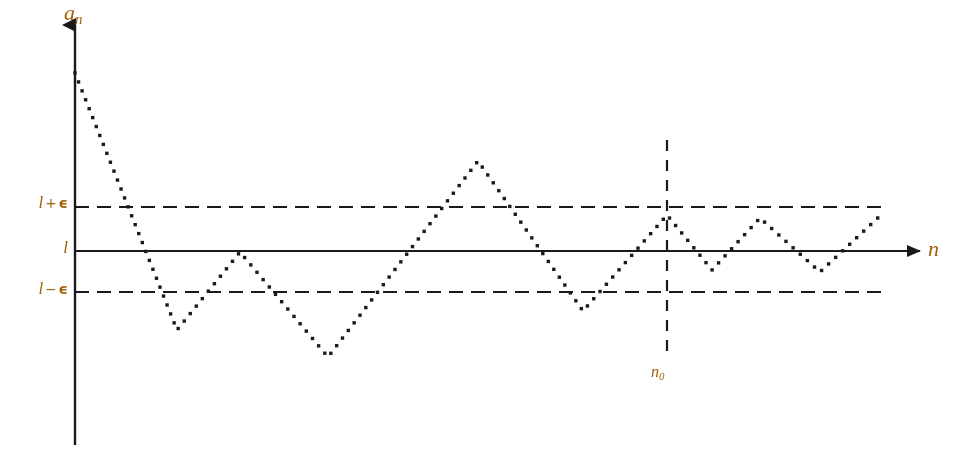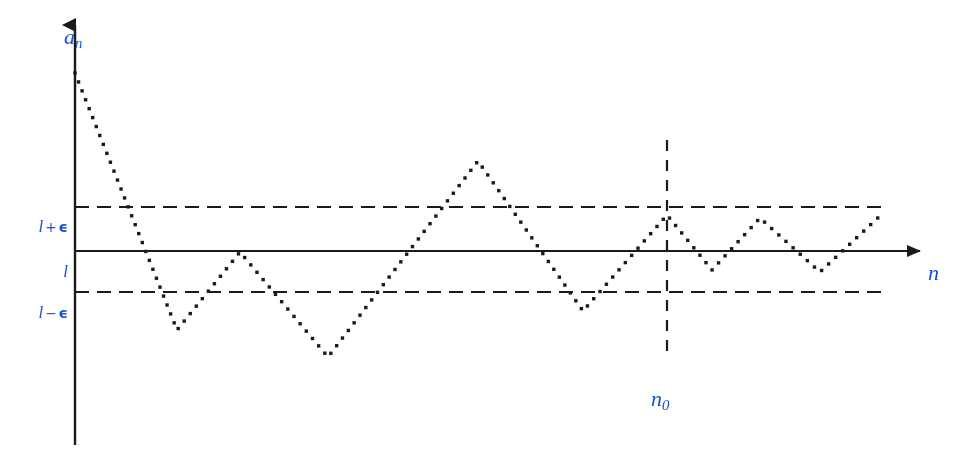--- a/index.html
+++ b/index.html
@@ -16,41 +16,40 @@
     overflow: hidden;
   }
   #figure svg {
     position: absolute;
     left: 0;
     top: 0;
     display: block;
   }
   .axis-label {
     position: absolute;
-    color: #1d4ed8;
+    color: #a16207;
     font-style: italic;
     white-space: nowrap;
     line-height: 1;
     user-select: none;
-    margin-top: 24px;
   }
   .lbl-an {
     left: 64px;
     top: 2px;
     font-size: 22px;
   }
   .lbl-n {
     left: 928px;
     top: 238px;
     font-size: 22px;
   }
   .lbl-n0 {
     left: 651px;
     top: 364px;
-    font-size: 22px;
+    font-size: 16px;
   }
   .lbl-level {
     right: 897px;
     text-align: right;
     font-size: 17px;
   }
   .lbl-lplus  { top: 194px; }
   .lbl-l      { top: 239px; }
   .lbl-lminus { top: 280px; text-align: right; }
   .sub {

